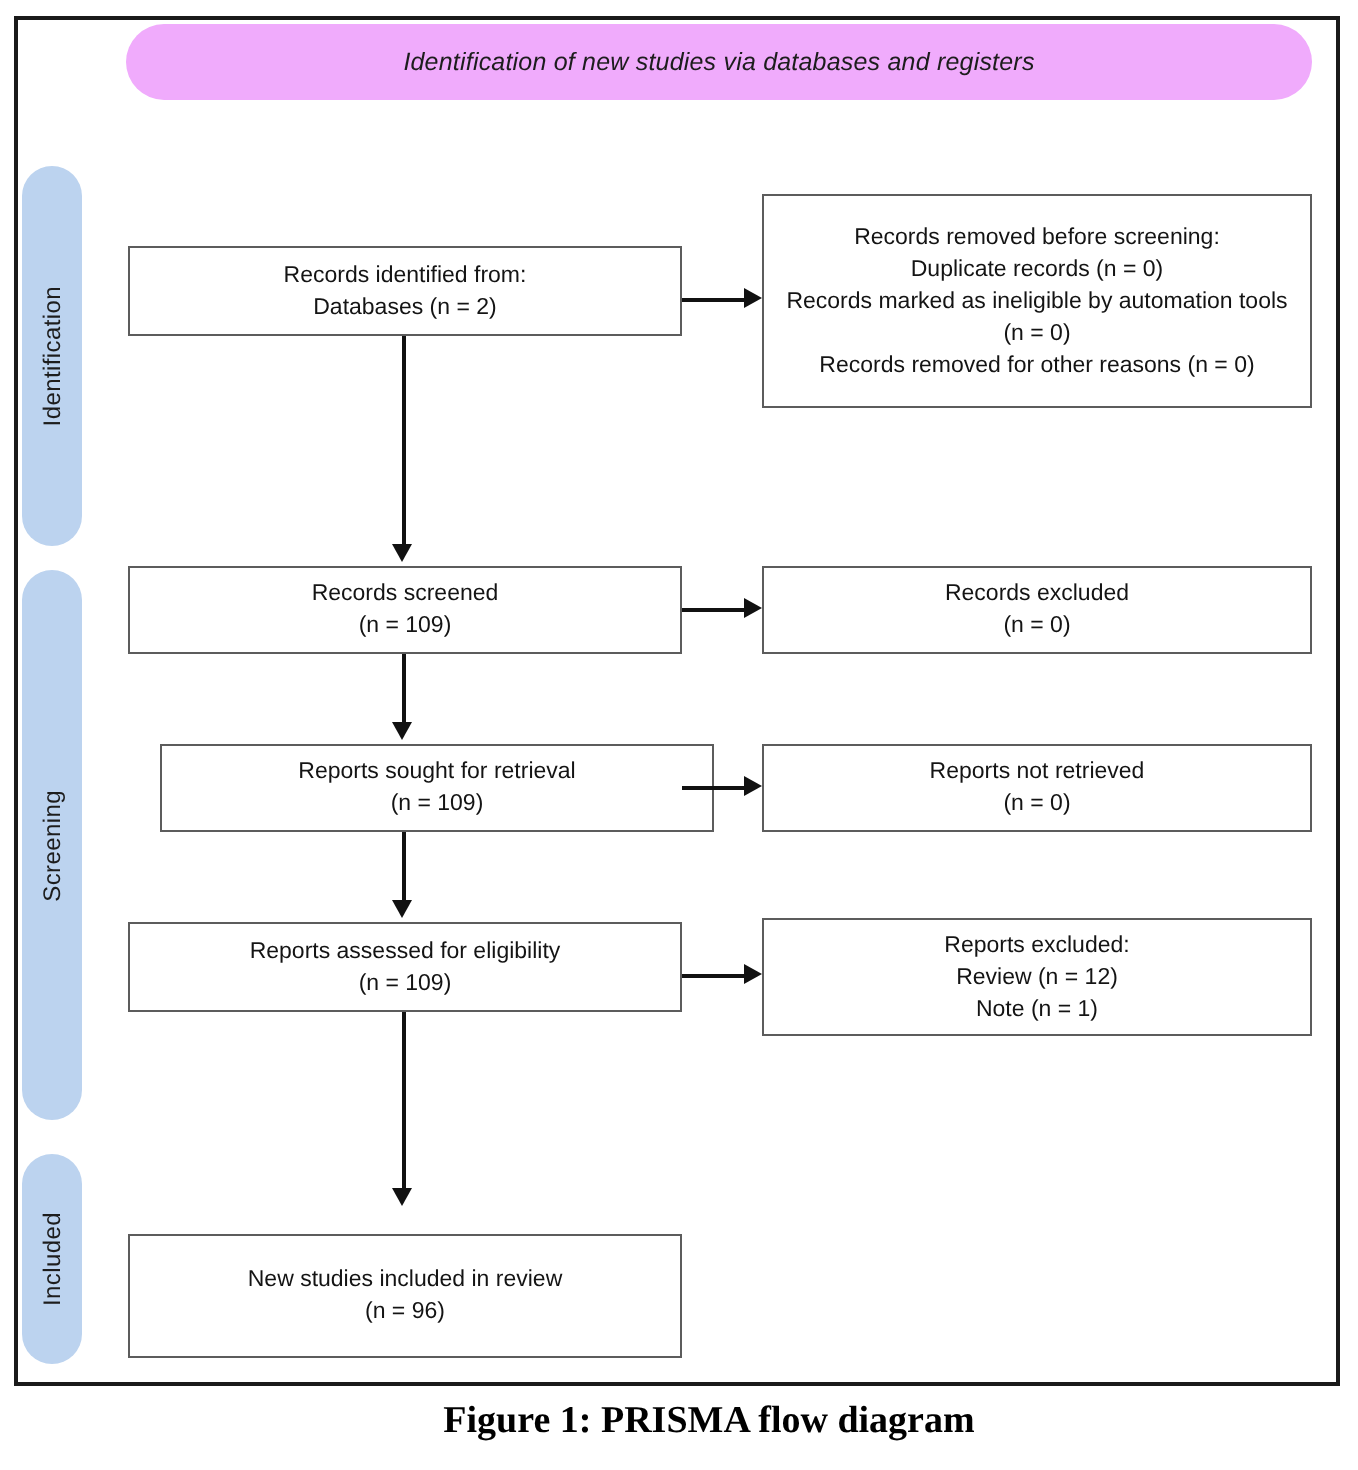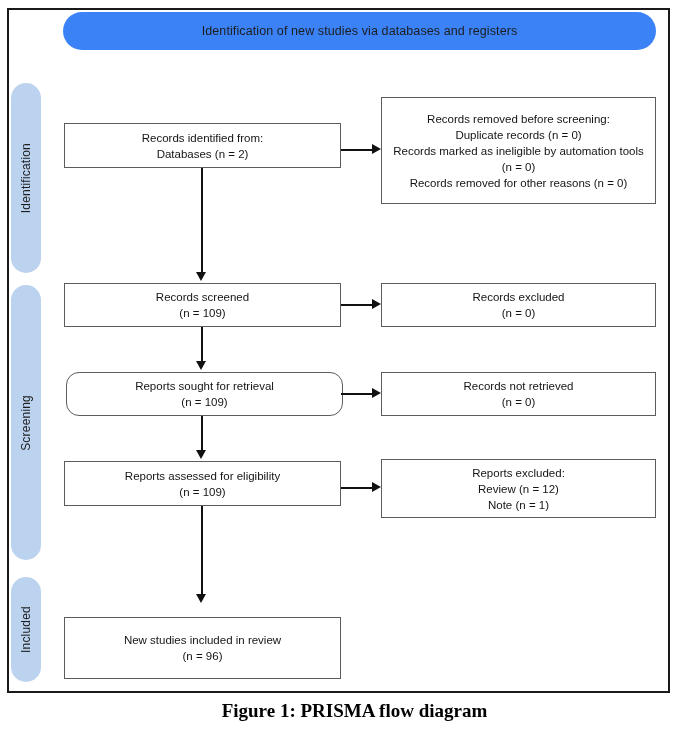--- a/index.html
+++ b/index.html
@@ -33,28 +33,29 @@
     box-sizing: border-box;
     background: #ffffff;
   }
   
   .banner {
     position: absolute;
     left: 63px;
     top: 12px;
     width: 593px;
     height: 38px;
-    background: #3b82f6;
+    background: #f0abfc;
     border-radius: 19px;
     display: flex;
     align-items: center;
     justify-content: center;
     font-size: 12.5px;
     color: #1d1d1d;
     letter-spacing: .1px;
+    font-style: italic;
   }
   
   .stage-tab {
     position: absolute;
     left: 11px;
     width: 30px;
     background: #bcd3ef;
     border-radius: 15px;
     display: flex;
     align-items: center;
@@ -87,21 +88,21 @@
     line-height: 16px;
     color: #141414;
     padding: 2px 6px;
   }
   .box .ln { display: block; white-space: nowrap; }
   .box.wrap .ln { white-space: normal; }
 
   
   .b-identified { left: 64px;  top: 123px; width: 277px; height: 45px; }
   .b-screened   { left: 64px;  top: 283px; width: 277px; height: 44px; }
-  .b-sought     { left: 66px;  top: 372px; width: 277px; height: 44px; border-radius: 13px; }
+  .b-sought     { left: 80px;  top: 372px; width: 277px; height: 44px; }
   .b-assessed   { left: 64px;  top: 461px; width: 277px; height: 45px; }
   .b-included   { left: 64px;  top: 605px; width: 277px; height: 62px; margin-top: 12px; }
 
   
   .b-removed    { left: 381px; top: 97px;  width: 275px; height: 107px; }
   .b-excluded-r { left: 381px; top: 283px; width: 275px; height: 44px; }
   .b-notretr    { left: 381px; top: 372px; width: 275px; height: 44px; }
   .b-excluded-p { left: 381px; top: 459px; width: 275px; height: 59px; }
 
   
@@ -202,21 +203,21 @@
     <span class="ln">Records excluded</span>
     <span class="ln">(n = 0)</span>
   </div>
 
   <div class="box b-sought">
     <span class="ln">Reports sought for retrieval</span>
     <span class="ln">(n = 109)</span>
   </div>
 
   <div class="box b-notretr">
-    <span class="ln">Records not retrieved</span>
+    <span class="ln">Reports not retrieved</span>
     <span class="ln">(n = 0)</span>
   </div>
 
   <div class="box b-assessed">
     <span class="ln">Reports assessed for eligibility</span>
     <span class="ln">(n = 109)</span>
   </div>
 
   <div class="box b-excluded-p">
     <span class="ln">Reports excluded:</span>

